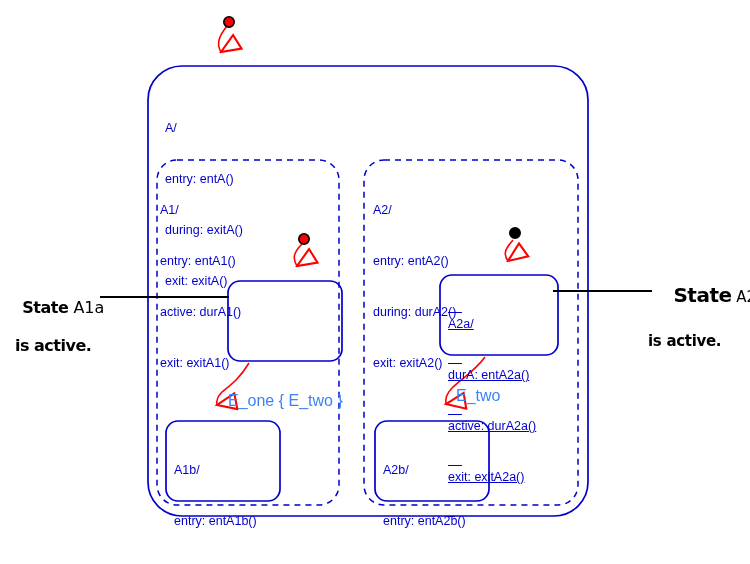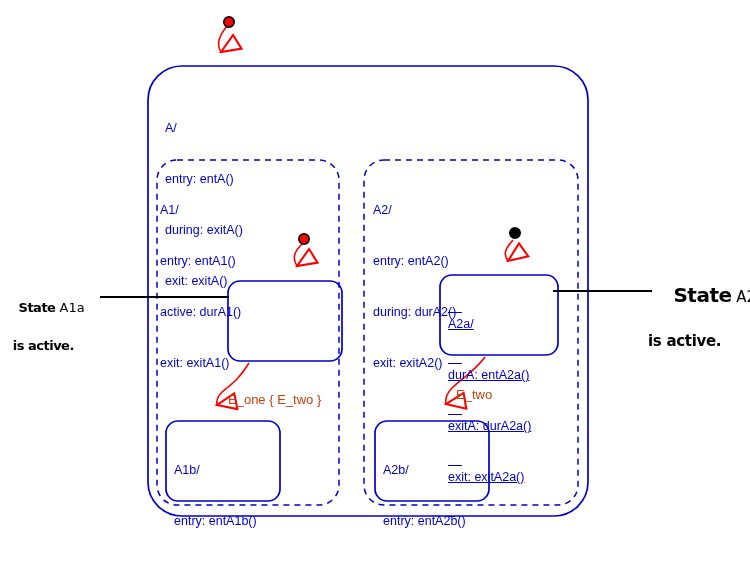--- a/index.html
+++ b/index.html
@@ -20,38 +20,38 @@
     font-size:12.5px;
     line-height:17px;
     white-space:pre;
     letter-spacing:0px;
   }
   .state-label .ln{display:block;}
 
   
   .trans-label{
     position:absolute;
-    color:#c2410c;
+    color:#3b82f6;
     font-family:"Liberation Sans","DejaVu Sans",sans-serif;
-    font-size:13px;
+    font-size:16px;
     white-space:pre;
   }
 
   
   .callout{
     position:absolute;
     color:#000000;
     font-family:"DejaVu Sans","Liberation Sans",sans-serif;
     white-space:pre;
   }
   .callout .kw{font-weight:bold;letter-spacing:-0.5px;}
   .callout .pl{font-weight:normal;}
   .callout .l2{display:block;font-weight:bold;letter-spacing:-0.5px;}
 
-  #callout-left{left:2px;top:279px;font-size:13px;line-height:19px;}
+  #callout-left{left:2px;top:279px;font-size:16px;line-height:19px;}
   #callout-left .l2{text-align:center;}
   #callout-right{left:648px;top:262px;font-size:20px;line-height:22px;}
   #callout-right .pl{font-size:15px;font-weight:normal;letter-spacing:0;}
   #callout-right .l2{font-size:15px;letter-spacing:-0.3px;}
 </style>
 </head>
 <body>
 
 <div id="canvas">
 
@@ -116,21 +116,21 @@
   <div class="state-label" style="left:174px;top:428px;">
     <span class="ln">A1b/</span>
     <span class="ln">entry: entA1b()</span>
     
     
   </div>
 
   <div class="state-label" style="left:448px;top:282px;text-decoration:underline;">
     <span class="ln">A2a/</span>
     <span class="ln">durA: entA2a()</span>
-    <span class="ln">exitA: durA2a()</span>
+    <span class="ln">active: durA2a()</span>
     <span class="ln">exit: exitA2a()</span>
   </div>
 
   <div class="state-label" style="left:383px;top:428px;">
     <span class="ln">A2b/</span>
     <span class="ln">entry: entA2b()</span>
     
     
   </div>
 

